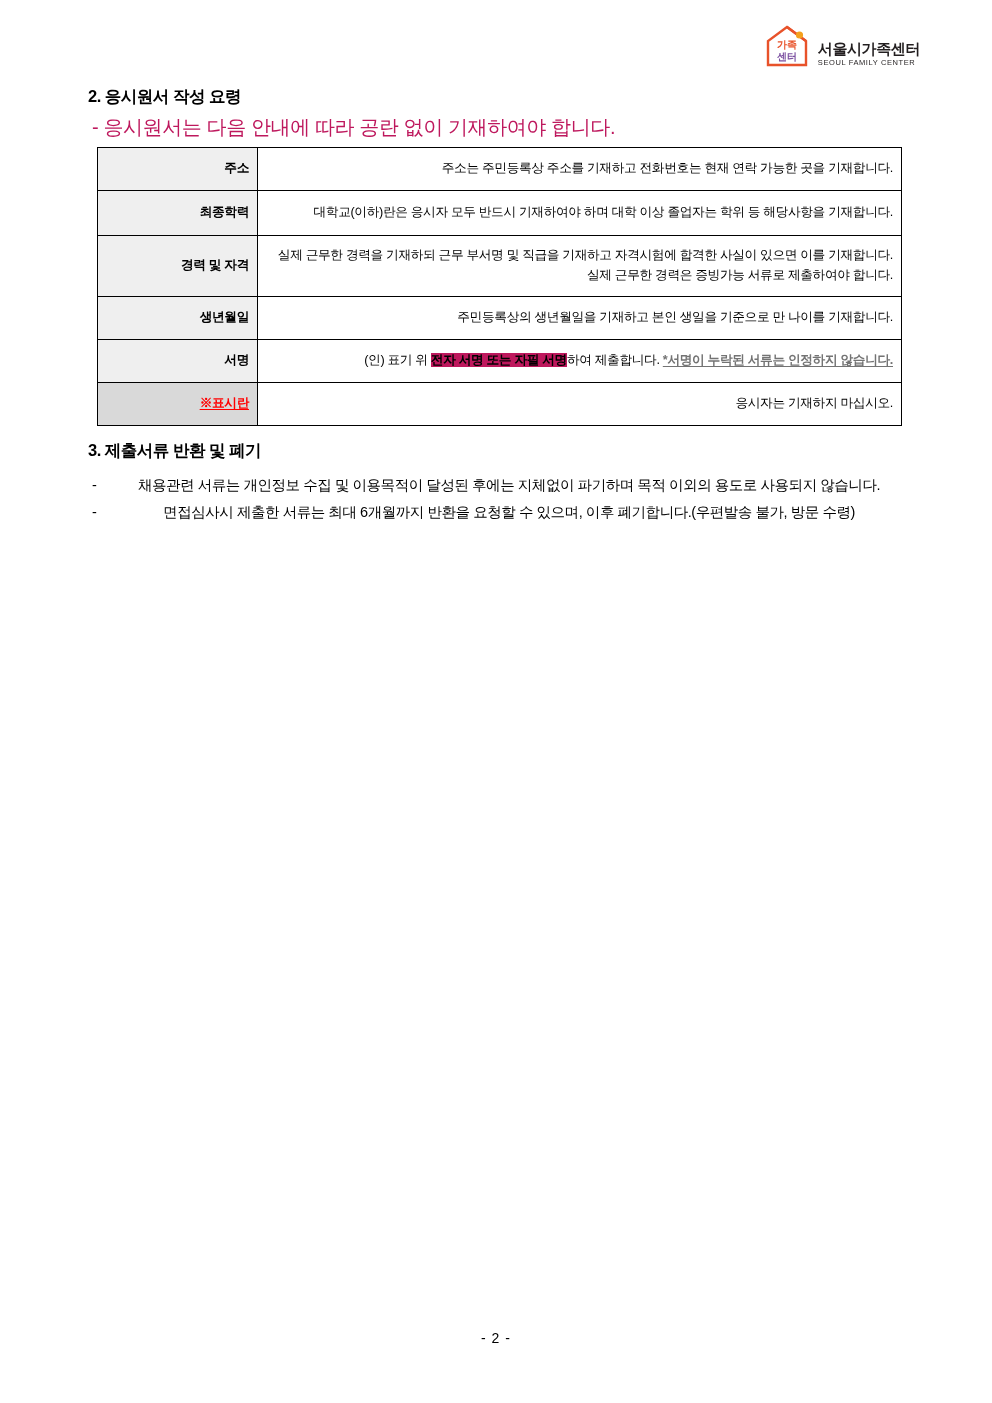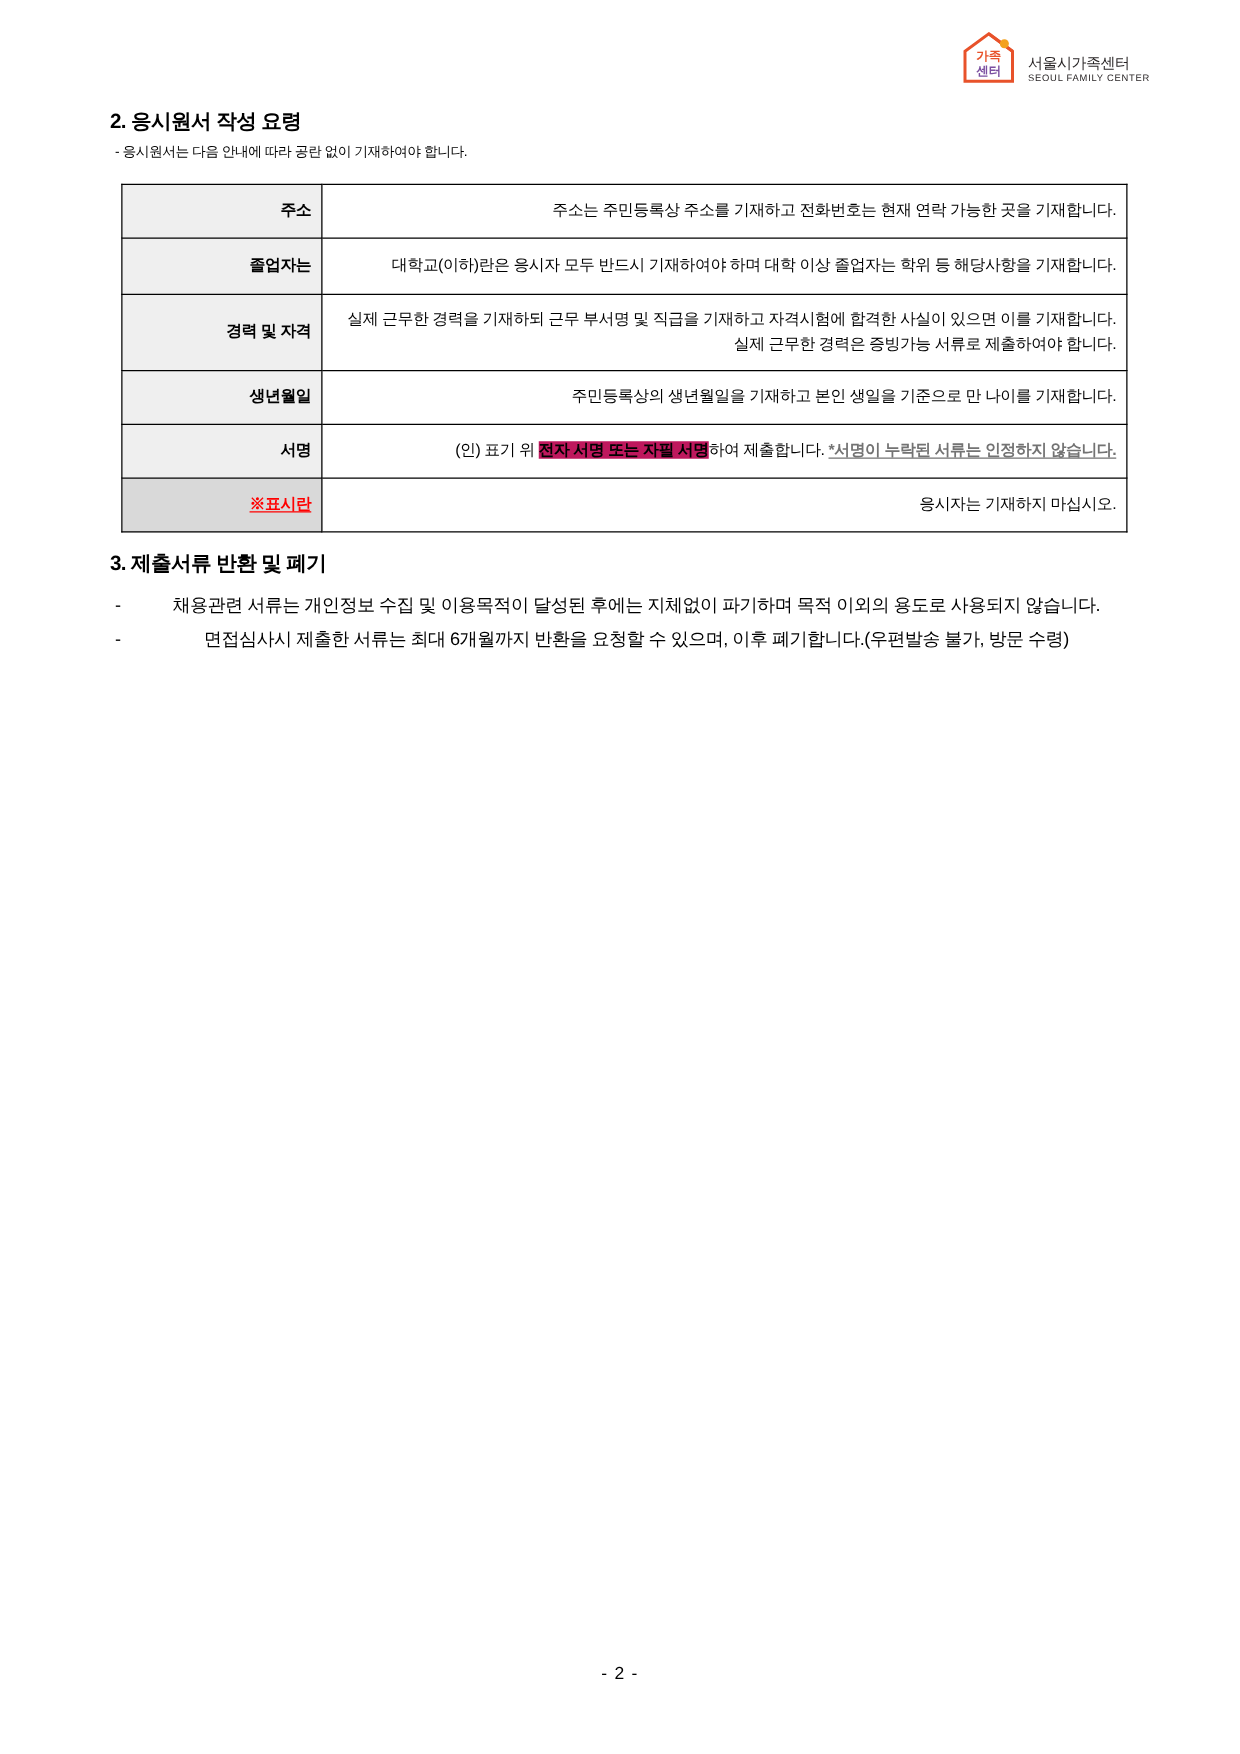--- a/index.html
+++ b/index.html
@@ -39,22 +39,22 @@
     position: relative;
   }
   .logo-mark svg { display: block; }
   .logo-text {
     display: flex;
     flex-direction: column;
     justify-content: center;
     line-height: 1.15;
   }
   .logo-text .ko {
-    font-size: 12px;
-    font-weight: normal;
+    font-size: 15px;
+    font-weight: bold;
     letter-spacing: -0.4px;
     color: #231f20;
   }
   .logo-text .en {
     font-size: 7.5px;
     letter-spacing: 0.6px;
     color: #231f20;
     margin-top: 2px;
   }
 
@@ -65,23 +65,23 @@
     font-weight: bold;
     letter-spacing: -0.5px;
     color: #000;
     white-space: nowrap;
   }
   #heading-2 { left: 88px; top: 86px; }
   #heading-3 { left: 88px; top: 440px; }
 
   .bullet-line {
     position: absolute;
-    font-size: 11px;
+    font-size: 20px;
     letter-spacing: -0.4px;
-    color: #000000;
+    color: #be185d;
     white-space: nowrap;
   }
   #intro-line { left: 92px; top: 114px; }
 
   
   .doc-table {
     position: absolute;
     left: 97px;
     top: 147px;
     width: 805px;
@@ -195,21 +195,21 @@
   <div class="section-heading" id="heading-2">2. 응시원서 작성 요령</div>
   <div class="bullet-line" id="intro-line">-  응시원서는 다음 안내에 따라 공란 없이 기재하여야 합니다.</div>
 
   <table class="doc-table">
     <tbody>
       <tr class="r-addr">
         <td class="label">주소</td>
         <td class="value">주소는 주민등록상 주소를 기재하고 전화번호는 현재 연락 가능한 곳을 기재합니다.</td>
       </tr>
       <tr class="r-edu">
-        <td class="label">졸업자는</td>
+        <td class="label">최종학력</td>
         <td class="value">대학교(이하)란은 응시자 모두 반드시 기재하여야 하며 대학 이상 졸업자는 학위 등 해당사항을 기재합니다.</td>
       </tr>
       <tr class="r-career">
         <td class="label">경력 및 자격</td>
         <td class="value">
           <div>실제 근무한 경력을 기재하되 근무 부서명 및 직급을 기재하고 자격시험에 합격한 사실이 있으면 이를 기재합니다.</div>
           <div>실제 근무한 경력은 증빙가능 서류로 제출하여야 합니다.</div>
         </td>
       </tr>
       <tr class="r-birth">

